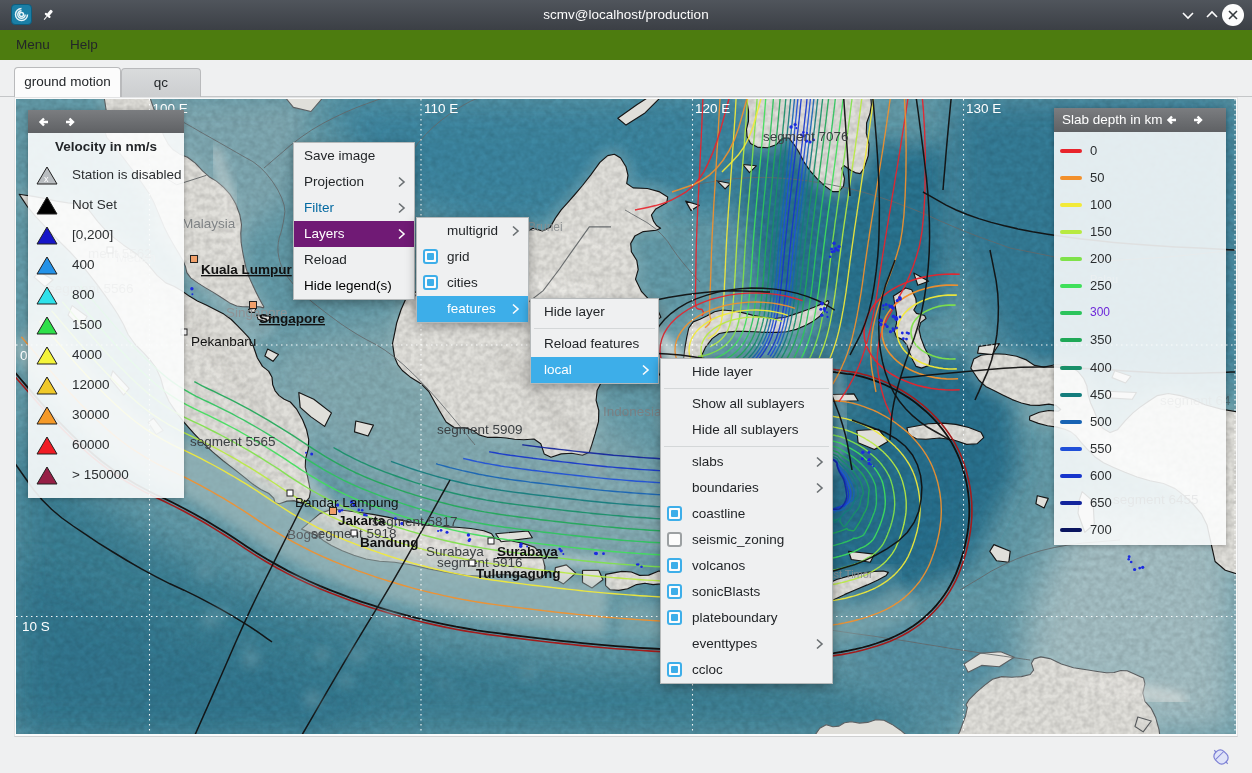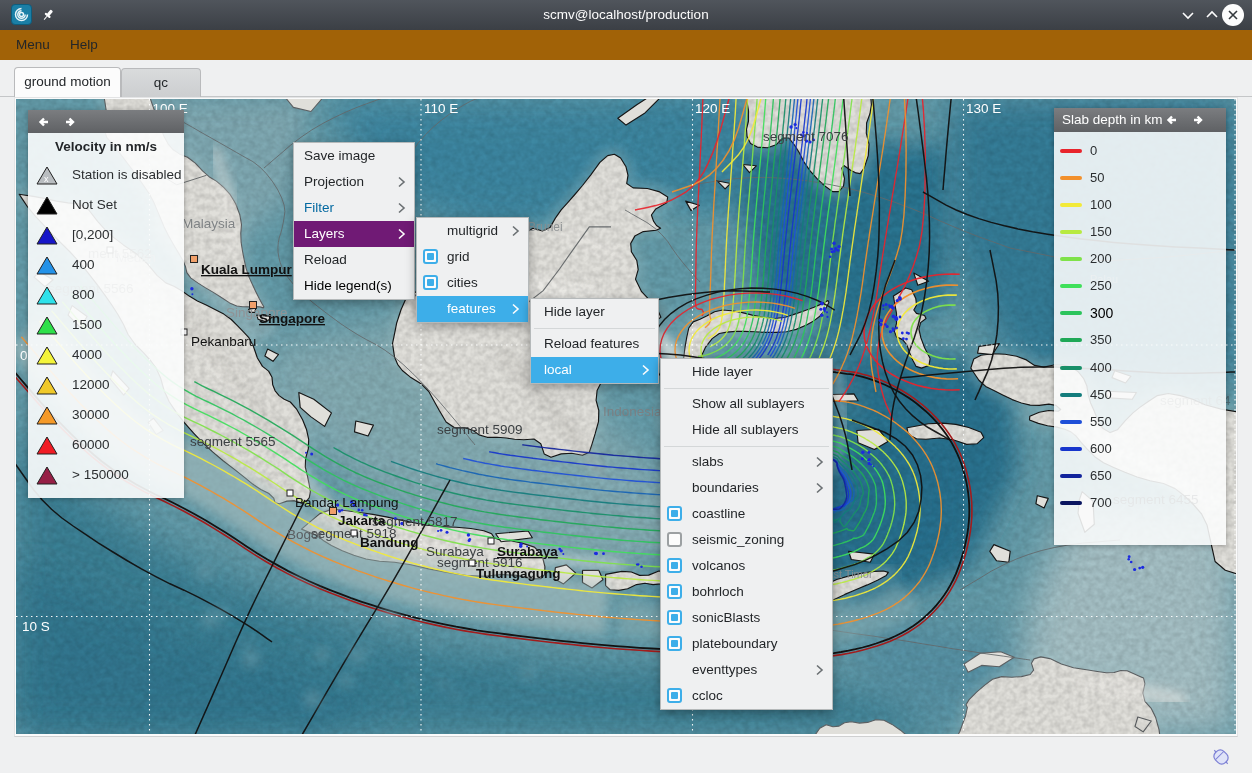--- a/index.html
+++ b/index.html
@@ -24,21 +24,21 @@
   <svg width="16" height="16" viewBox="0 0 16 16" style="position:absolute;right:56px;top:7px">
         <path d="M3,6 L8,11 L13,6" stroke="#fcfcfc" stroke-width="1.6" fill="none"></path>
       </svg>
       <svg width="16" height="16" viewBox="0 0 16 16" style="position:absolute;right:32px;top:7px">
         <path d="M3,10 L8,5 L13,10" stroke="#fcfcfc" stroke-width="1.6" fill="none"></path>
       </svg>
       <div style="position:absolute;right:8px;top:4px;width:22px;height:22px;border-radius:11px;background:#fcfcfc"><svg width="22" height="22" viewBox="0 0 22 22">
           <path d="M7,7 L15,15 M15,7 L7,15" stroke="#33383d" stroke-width="1.6"></path>
         </svg></div>
  </div>
- <div style="position:absolute;left:0;top:30px;width:1252px;height:30px;background:#a16207">
+ <div style="position:absolute;left:0;top:30px;width:1252px;height:30px;background:#4d7c0f">
   <span style="position:absolute;left:16px;top:7px;font-size:13.5px;color:#232629">Menu</span>
   <span style="position:absolute;left:70px;top:7px;font-size:13.5px;color:#232629">Help</span>
  </div>
  <div style="position:absolute;left:0;top:96px;width:1252px;height:1px;background:#c4c6c8"></div>
  <div style="position:absolute;left:14px;top:67px;width:107px;height:30px;background:#fcfcfc;border:1px solid #b9babc;border-bottom:none;border-radius:4px 4px 0 0;text-align:center;font-size:13.5px;color:#232629;padding-top:6px;z-index:2">ground motion</div>
  <div style="position:absolute;left:121px;top:68px;width:80px;height:29px;background:linear-gradient(#d9dbdc,#ccced0);border:1px solid #b9babc;border-bottom:none;border-radius:4px 4px 0 0;text-align:center;font-size:13.5px;color:#232629;padding-top:6px">qc</div>
  <div style="position:absolute;left:14px;top:97px;width:1224px;height:640px;background:#fbfbfb;border:1px solid #e3e4e5;border-bottom-color:#cfd0d1">
   <div style="position:absolute;left:1px;top:1px;width:1220px;height:635px;overflow:hidden">
         <svg width="1220" height="635" viewBox="16 99 1220 635" style="position:absolute;left:0;top:0">
           <defs>
@@ -721,33 +721,37 @@
         <div style="position:relative;height:27.07px">
           <span style="position:absolute;left:6px;top:11px;width:22px;height:4px;border-radius:2px;background:#7fe24a"></span>
           <span style="position:absolute;left:36px;top:5px;font-size:13px;color:#2b2e30">200</span>
         </div>
         <div style="position:relative;height:27.07px">
           <span style="position:absolute;left:6px;top:11px;width:22px;height:4px;border-radius:2px;background:#3fe05a"></span>
           <span style="position:absolute;left:36px;top:5px;font-size:13px;color:#2b2e30">250</span>
         </div>
         <div style="position:relative;height:27.07px">
           <span style="position:absolute;left:6px;top:11px;width:22px;height:4px;border-radius:2px;background:#2cc45c"></span>
-          <span style="position:absolute;left:36px;top:5px;font-size:14px;color:#000000">300</span>
+          <span style="position:absolute;left:36px;top:5px;font-size:12px;color:#6d28d9">300</span>
         </div>
         <div style="position:relative;height:27.07px">
           <span style="position:absolute;left:6px;top:11px;width:22px;height:4px;border-radius:2px;background:#1fa857"></span>
           <span style="position:absolute;left:36px;top:5px;font-size:13px;color:#2b2e30">350</span>
         </div>
         <div style="position:relative;height:27.07px">
           <span style="position:absolute;left:6px;top:11px;width:22px;height:4px;border-radius:2px;background:#188f68"></span>
           <span style="position:absolute;left:36px;top:5px;font-size:13px;color:#2b2e30">400</span>
         </div>
         <div style="position:relative;height:27.07px">
           <span style="position:absolute;left:6px;top:11px;width:22px;height:4px;border-radius:2px;background:#137c7c"></span>
           <span style="position:absolute;left:36px;top:5px;font-size:13px;color:#2b2e30">450</span>
+        </div>
+        <div style="position:relative;height:27.07px">
+          <span style="position:absolute;left:6px;top:11px;width:22px;height:4px;border-radius:2px;background:#1763b4"></span>
+          <span style="position:absolute;left:36px;top:5px;font-size:13px;color:#2b2e30">500</span>
         </div>
         <div style="position:relative;height:27.07px">
           <span style="position:absolute;left:6px;top:11px;width:22px;height:4px;border-radius:2px;background:#1e4fd8"></span>
           <span style="position:absolute;left:36px;top:5px;font-size:13px;color:#2b2e30">550</span>
         </div>
         <div style="position:relative;height:27.07px">
           <span style="position:absolute;left:6px;top:11px;width:22px;height:4px;border-radius:2px;background:#1635cc"></span>
           <span style="position:absolute;left:36px;top:5px;font-size:13px;color:#2b2e30">600</span>
         </div>
         <div style="position:relative;height:27.07px">
@@ -868,26 +872,20 @@
       </div>
       <div style="position:relative;height:26px;color:#232629;font-size:13.5px">
         <span style="position:absolute;left:6px;top:5px;width:15px;height:15px;border:2px solid #9ca0a2;border-radius:3px;background:#fcfcfc"></span>
         <span style="position:absolute;left:31px;top:5px;white-space:nowrap">seismic_zoning</span>
       </div>
       <div style="position:relative;height:26px;color:#232629;font-size:13.5px">
         <span style="position:absolute;left:6px;top:5px;width:15px;height:15px;border:2px solid #3daee9;border-radius:3px;background:#fcfcfc">
           <span style="position:absolute;left:2px;top:2px;width:7px;height:7px;background:#3daee9;border-radius:1px"></span>
         </span>
         <span style="position:absolute;left:31px;top:5px;white-space:nowrap">volcanos</span>
-      </div>
-      <div style="position:relative;height:26px;color:#232629;font-size:13.5px">
-        <span style="position:absolute;left:6px;top:5px;width:15px;height:15px;border:2px solid #3daee9;border-radius:3px;background:#fcfcfc">
-          <span style="position:absolute;left:2px;top:2px;width:7px;height:7px;background:#3daee9;border-radius:1px"></span>
-        </span>
-        <span style="position:absolute;left:31px;top:5px;white-space:nowrap">bohrloch</span>
       </div>
       <div style="position:relative;height:26px;color:#232629;font-size:13.5px">
         <span style="position:absolute;left:6px;top:5px;width:15px;height:15px;border:2px solid #3daee9;border-radius:3px;background:#fcfcfc">
           <span style="position:absolute;left:2px;top:2px;width:7px;height:7px;background:#3daee9;border-radius:1px"></span>
         </span>
         <span style="position:absolute;left:31px;top:5px;white-space:nowrap">sonicBlasts</span>
       </div>
       <div style="position:relative;height:26px;color:#232629;font-size:13.5px">
         <span style="position:absolute;left:6px;top:5px;width:15px;height:15px;border:2px solid #3daee9;border-radius:3px;background:#fcfcfc">
           <span style="position:absolute;left:2px;top:2px;width:7px;height:7px;background:#3daee9;border-radius:1px"></span>

